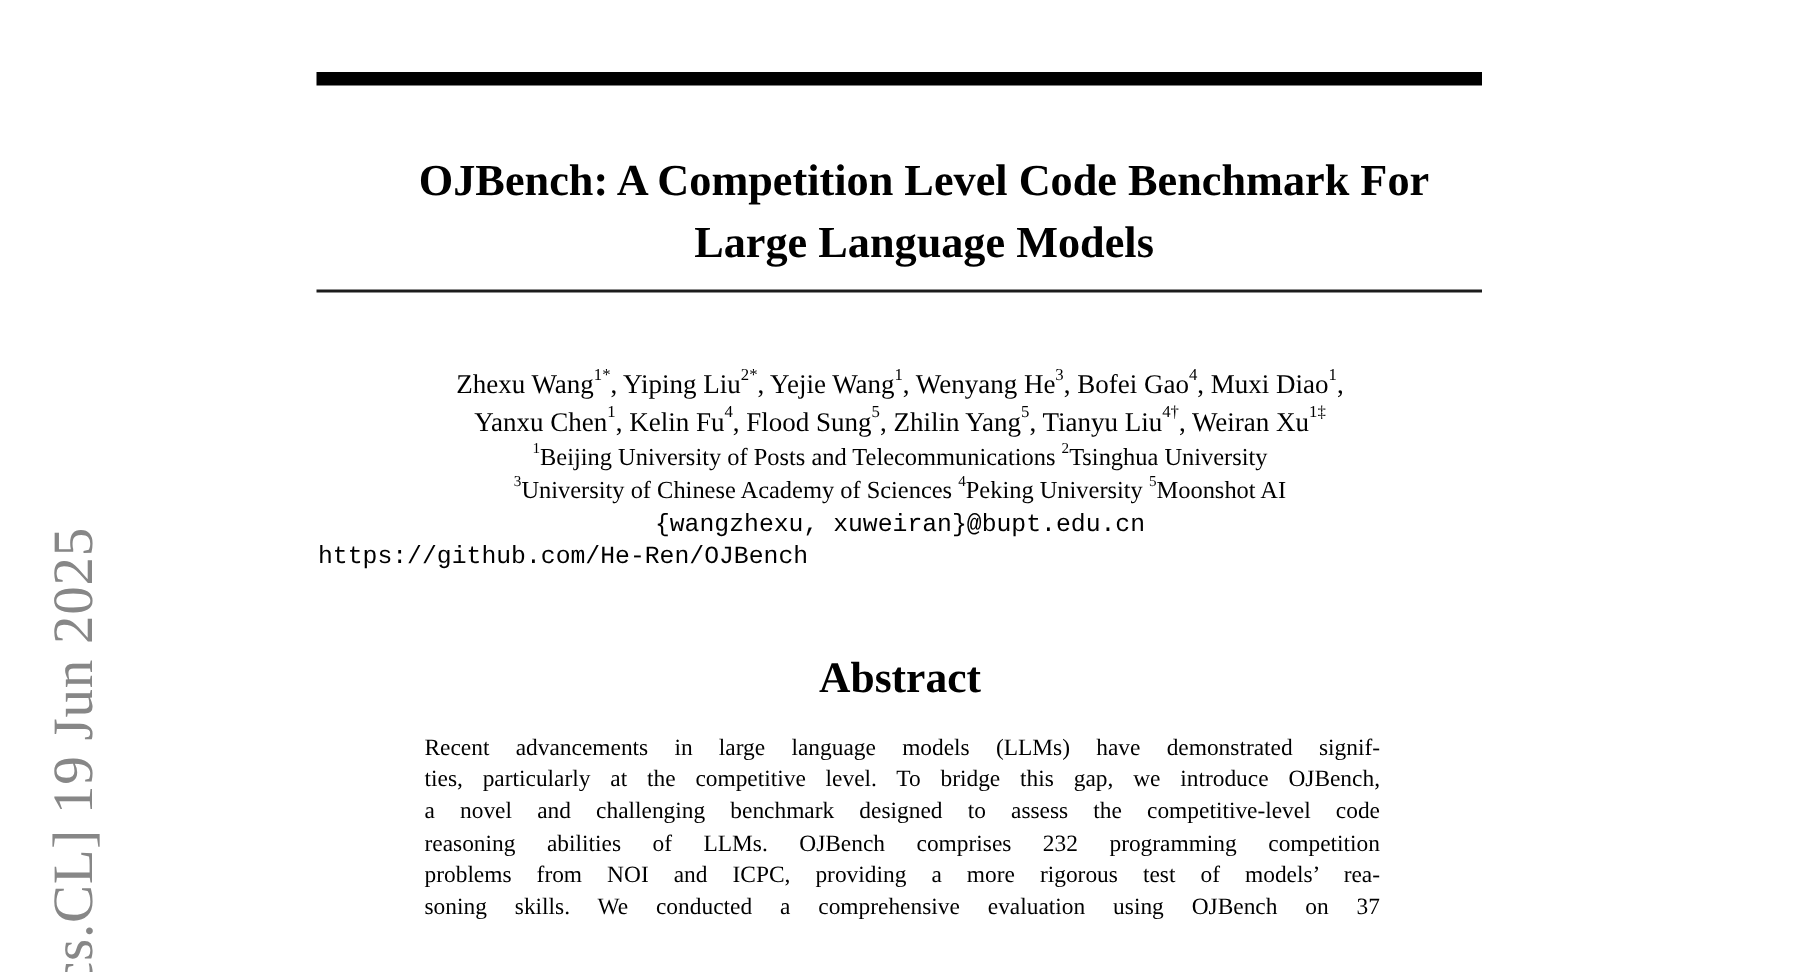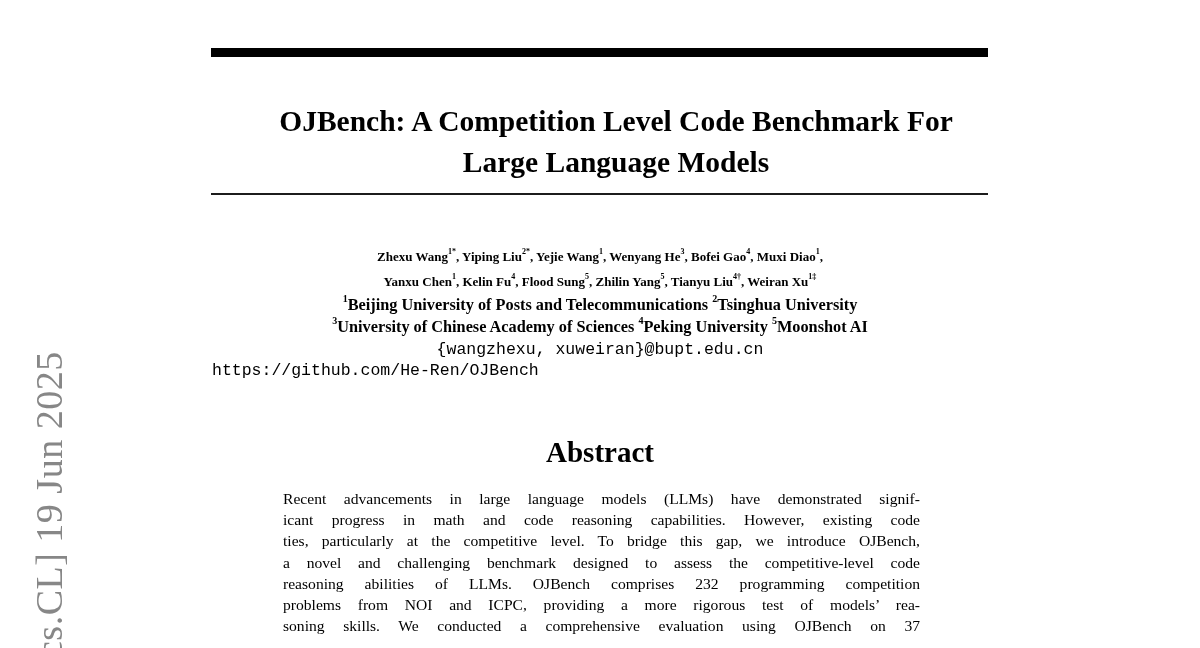--- a/index.html
+++ b/index.html
@@ -50,42 +50,41 @@
     font-weight: bold;
     line-height: 41px;
   }
   .title .tline { display: block; white-space: nowrap; }
 
   .authors {
     position: absolute;
     left: 192px; top: 244px;
     width: 816px;
     text-align: center;
-    font-size: 13px;
-    font-weight: bold;
+    font-size: 18px;
+    font-weight: normal;
     line-height: 25px;
   }
   .author-line { white-space: nowrap; }
 
   sup.sup {
     font-size: 0.62em;
     line-height: 0;
     position: relative;
     top: -0.15em;
     vertical-align: super;
   }
 
   .affils {
     position: absolute;
     left: 212px; top: 294px;
     width: 776px;
     text-align: center;
     font-size: 16.3px;
     line-height: 21.5px;
-    font-weight: bold;
   }
   .affil-line { white-space: nowrap; }
 
   .mono {
     font-family: "Liberation Mono", monospace;
     font-size: 16.5px;
   }
   .email {
     position: absolute;
     left: 212px; top: 340px;
@@ -150,21 +149,20 @@
   </div>
 
   <div class="email mono">{wangzhexu, xuweiran}@bupt.edu.cn</div>
 
   <a href="#" class="url mono">https://github.com/He-Ren/OJBench</a>
 
   <div class="abstract-heading">Abstract</div>
 
   <div class="abstract-body" id="abstract-body">
       <div class="aline">Recent advancements in large language models (LLMs) have demonstrated signif-</div>
-      <div class="aline">icant progress in math and code reasoning capabilities. However, existing code</div>
       <div class="aline">ties, particularly at the competitive level. To bridge this gap, we introduce OJBench,</div>
       <div class="aline">a novel and challenging benchmark designed to assess the competitive-level code</div>
       <div class="aline">reasoning abilities of LLMs. OJBench comprises 232 programming competition</div>
       <div class="aline">problems from NOI and ICPC, providing a more rigorous test of models’ rea-</div>
       <div class="aline">soning skills. We conducted a comprehensive evaluation using OJBench on 37</div>
     </div>
 
 </div>
 
 </body></html>

